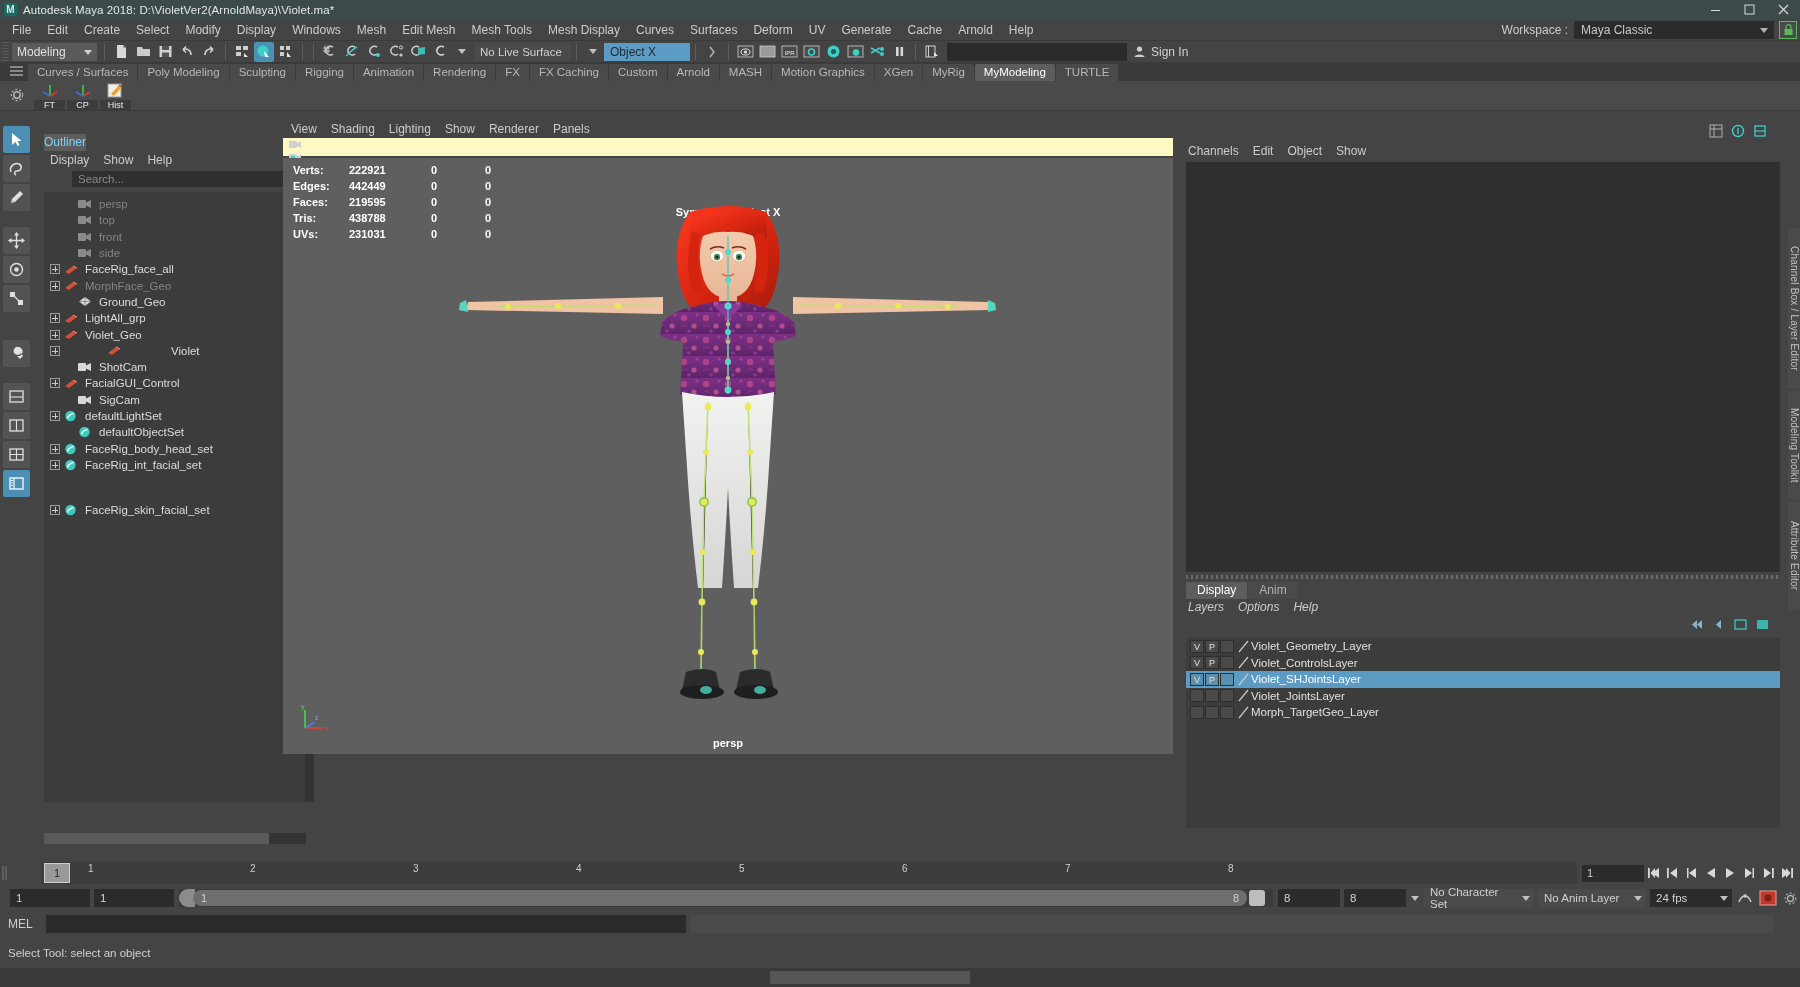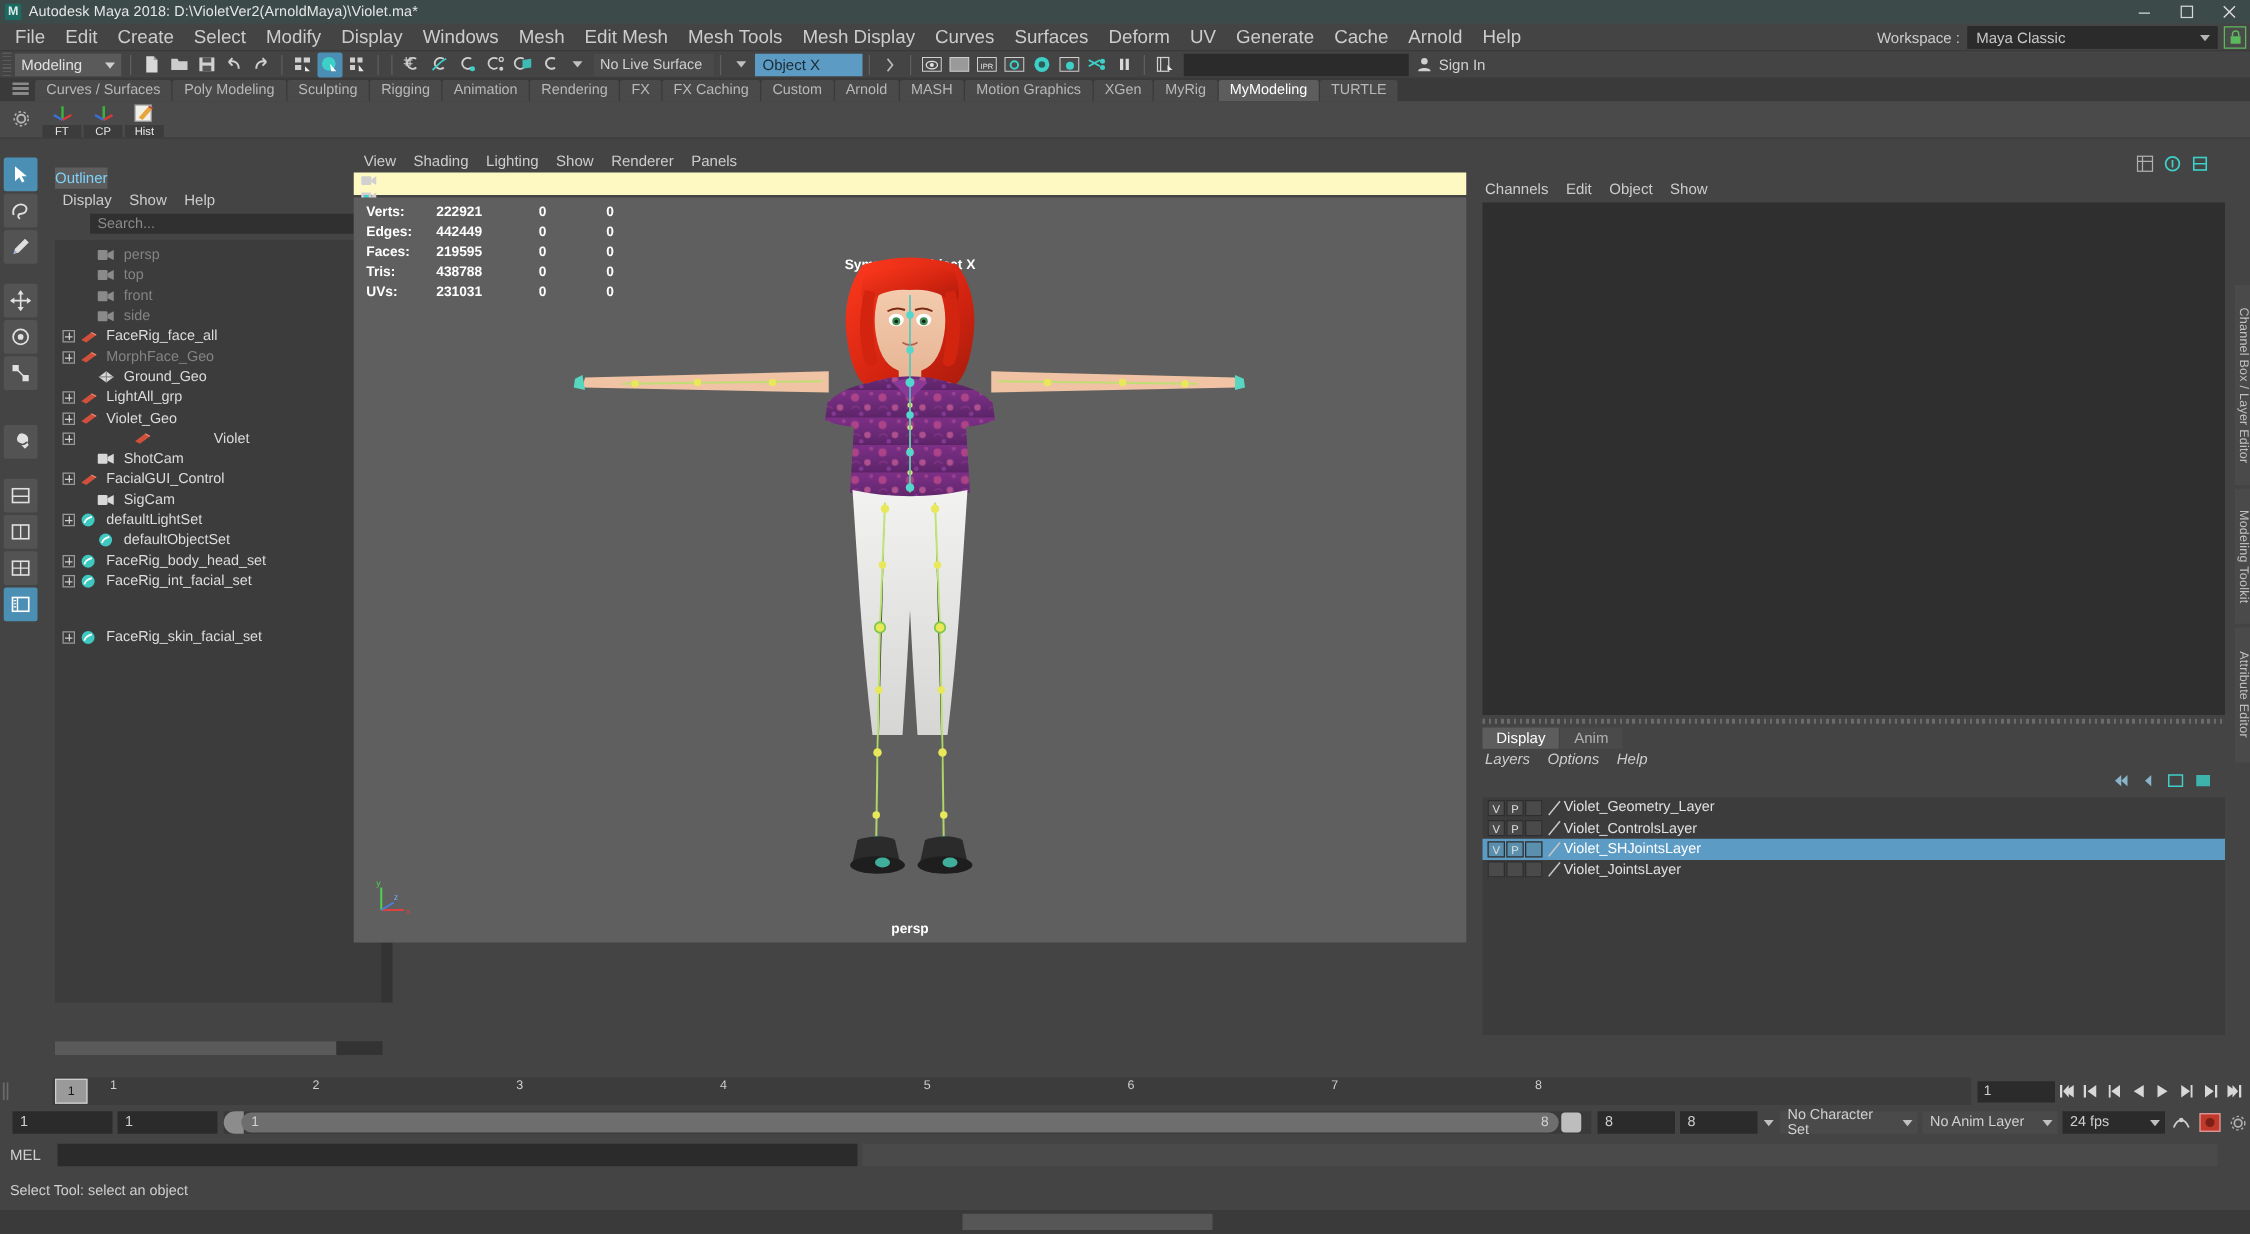--- a/index.html
+++ b/index.html
@@ -29,21 +29,21 @@
     width:34px; height:19px; display:flex; align-items:center; justify-content:center;
     color:#d8d8d8; font-size:11px;
   }
 
   
   .menubar {
     height:22px; background:#444444; display:flex; align-items:center;
     padding-left:4px; position:relative; border-bottom:1px solid #3a3a3a;
   }
   .menu-item {
-    padding:0 8px; height:22px; line-height:22px; font-size:15px; color:#cccccc;
+    padding:0 8px; height:22px; line-height:22px; font-size:12px; color:#cccccc;
     white-space:nowrap;
   }
   .workspace-box {
     position:absolute; right:26px; top:2px; height:18px; display:flex; align-items:center;
   }
   .workspace-label { font-size:12px; color:#cccccc; margin-right:6px; }
   .workspace-sel {
     width:200px; height:18px; background:#2b2b2b; border:1px solid #2b2b2b;
     display:flex; align-items:center; padding-left:6px; font-size:12px; color:#c8c8c8;
     position:relative;
@@ -1397,20 +1397,31 @@
             <span class="lbox"></span>
             <span class="lbox"></span>
             <span class="lbox"></span>
             <span class="lswatch">
               <svg width="11" height="13" viewBox="0 0 11 13">
                 <path d="M1,12 L10,1" stroke="#c8c8c8" stroke-width="1.2"></path>
               </svg>
             </span>
             <span class="lname">Violet_JointsLayer</span>
           </div>
+          <div class="layer-row">
+            <span class="lbox"></span>
+            <span class="lbox"></span>
+            <span class="lbox"></span>
+            <span class="lswatch">
+              <svg width="11" height="13" viewBox="0 0 11 13">
+                <path d="M1,12 L10,1" stroke="#c8c8c8" stroke-width="1.2"></path>
+              </svg>
+            </span>
+            <span class="lname">Morph_TargetGeo_Layer</span>
+          </div>
         </div>
     </div>
 
     <div class="rtabs">
       <div class="rtab" style="height:160px;">Channel Box / Layer Editor</div>
       <div class="rtab" style="height:108px;">Modeling Toolkit</div>
       <div class="rtab" style="height:108px;">Attribute Editor</div>
     </div>
   </div>
 

